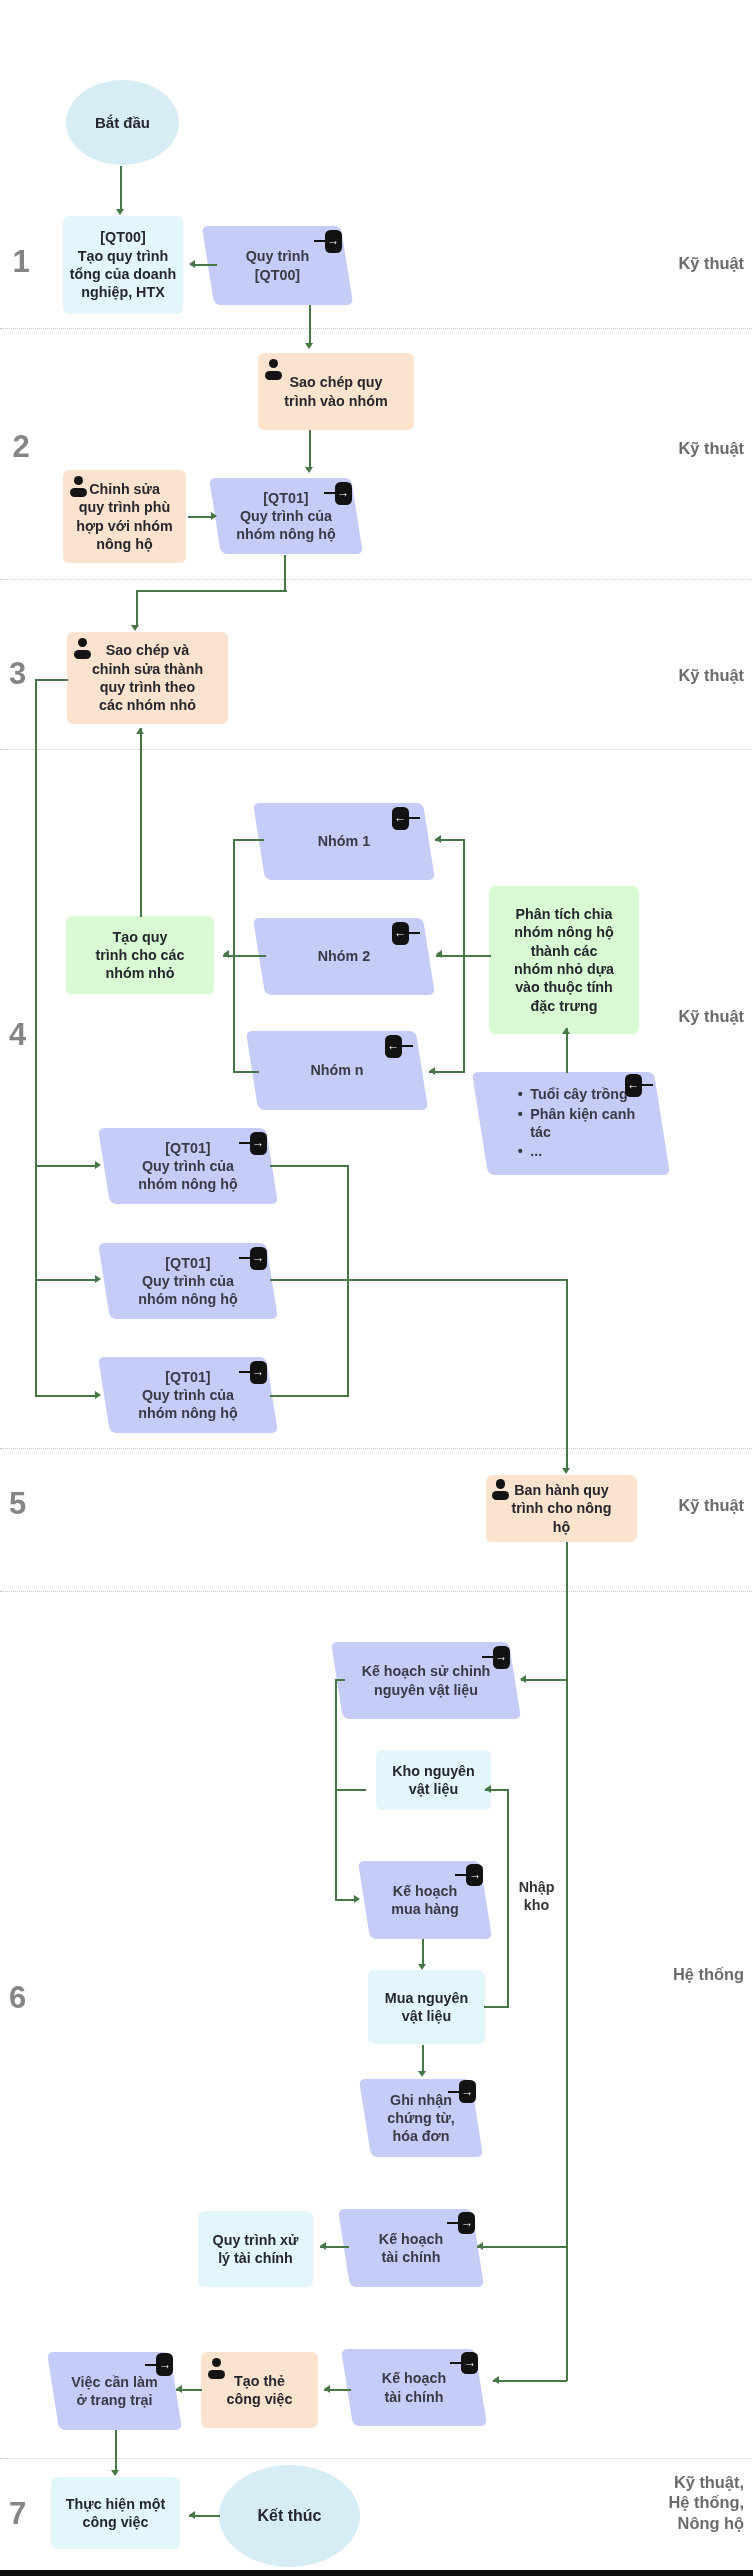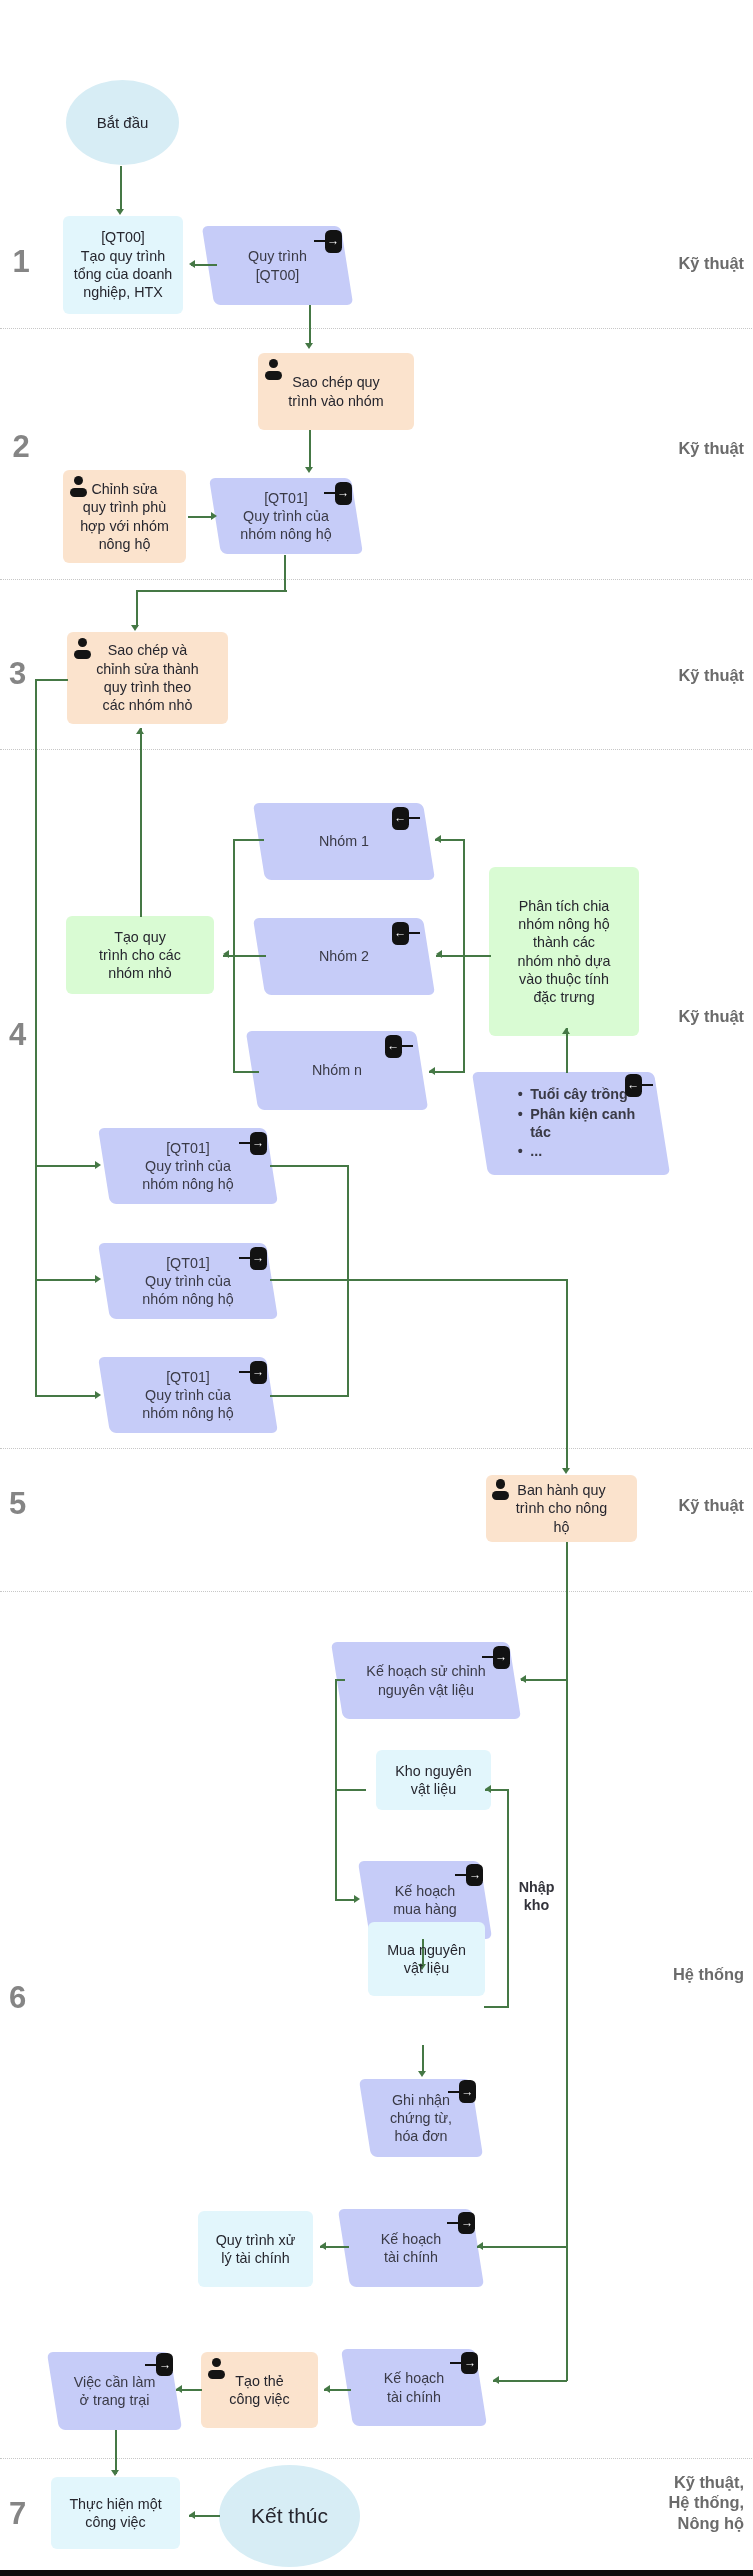--- a/index.html
+++ b/index.html
@@ -9,21 +9,21 @@
   .titlebar{left:8.2px;top:6.8px;width:737px;height:40px;border-radius:2px;
     background:linear-gradient(95deg,#16270e 0%,#2c5a24 45%,#3d7232 68%,#1a2d10 100%);
     display:flex;align-items:center;justify-content:center;}
   .titlebar .t{color:#e9f0e6;font-size:18.4px;font-weight:700;letter-spacing:0.3px;white-space:nowrap;}
   
   .sep{left:0;width:754px;height:0;border-top:1.4px dotted #c7c7c7;}
   .lanenum{width:34px;text-align:center;font-size:31px;font-weight:700;color:#858585;line-height:35px;}
   .lanelabel{left:579px;width:165px;text-align:right;font-size:16.4px;font-weight:700;color:#6b6b6b;white-space:pre-line;line-height:20.4px;}
   
   .node{position:absolute;display:flex;align-items:center;justify-content:center;text-align:center;}
-  .txt{position:relative;white-space:pre-line;font-weight:400;font-size:14.3px;line-height:1.28;color:#26262e;z-index:2;}
+  .txt{position:relative;white-space:pre-line;font-weight:700;font-size:14.3px;line-height:1.28;color:#26262e;z-index:2;}
   .pgram .txt{color:#3a3a46;}
   .bg{position:absolute;inset:0;border-radius:6.1px;}
   .pg{transform:skewX(9deg);}
   .lav{background:#c6ccf8;}
   .orange{background:#fbe3cd;}
   .green{background:#d9fbd3;}
   .cyan{background:#e2f6fc;}
   .oval{border-radius:50%;background:#d7edf5;}
   
   .person{position:absolute;top:5.5px;left:6.8px;width:17.7px;height:21px;z-index:3;}
@@ -156,21 +156,21 @@
     <div class="txt">Nhóm 2</div>
   </div>
   <div class="node pgram" style="left:252px;top:1031px;width:170px;height:79px">
     <div class="bg lav pg"></div>
     <div class="xfer import">
         <span class="tail"></span>
         <span class="sq">←</span>
       </div>
     <div class="txt">Nhóm n</div>
   </div>
-  <div class="node" style="left:489px;top:867px;width:150px;height:169px">
+  <div class="node" style="left:489px;top:886px;width:150px;height:148px">
     <div class="bg green"></div>
     <div class="txt">Phân tích chia
 nhóm nông hộ
 thành các
 nhóm nhỏ dựa
 vào thuộc tính
 đặc trưng</div>
   </div>
   <div class="node pgram" style="left:480px;top:1072px;width:182px;height:103px">
     <div class="bg lav pg"></div>
@@ -255,21 +255,21 @@
   </div>
   <div class="node pgram" style="left:364px;top:1861px;width:122px;height:78px">
     <div class="bg lav pg"></div>
     <div class="xfer export" style="right:2.7px;top:2.7px">
         <span class="tail"></span>
         <span class="sq">→</span>
       </div>
     <div class="txt">Kế hoạch
 mua hàng</div>
   </div>
-  <div class="node" style="left:368px;top:1922px;width:117px;height:74px">
+  <div class="node" style="left:368px;top:1970px;width:117px;height:74px">
     <div class="bg cyan"></div>
     <div class="txt">Mua nguyên
 vật liệu</div>
   </div>
   <div class="node pgram" style="left:365px;top:2079px;width:112px;height:78px">
     <div class="bg lav pg"></div>
     <div class="xfer export" style="right:1.4px;top:1.4px">
         <span class="tail"></span>
         <span class="sq">→</span>
       </div>
@@ -316,21 +316,21 @@
 tài chính</div>
   </div>
 
   <div class="node" style="left:51px;top:2477px;width:129px;height:72px">
     <div class="bg cyan"></div>
     <div class="txt">Thực hiện một
 công việc</div>
   </div>
   <div class="node" style="left:219px;top:2465px;width:141px;height:102px">
     <div class="bg oval"></div>
-    <div class="txt" style="font-size:21px">Kết thúc</div>
+    <div class="txt" style="font-size:16px">Kết thúc</div>
   </div>
 
   <div class="edgelabel" style="left:508px;top:1879px;width:57px">Nhập
 kho</div>
 
   <div class="vl abs" style="left:120px;top:166px;height:46px"></div>
   <div class="ah d abs" style="left:116px;top:209px"></div>
 
   <div class="hl abs" style="left:191px;top:264px;width:26px"></div>
   <div class="ah l abs" style="left:185px;top:260px"></div>

